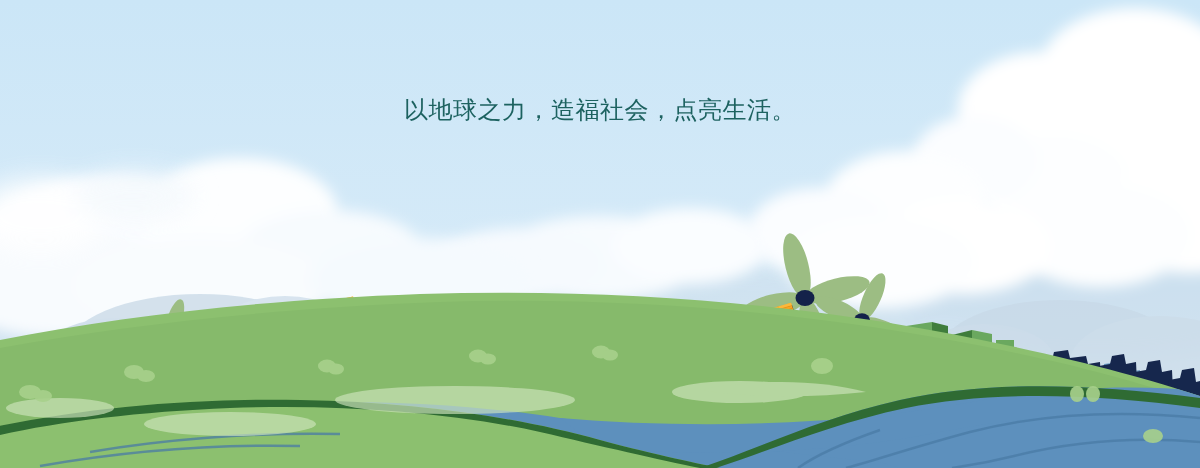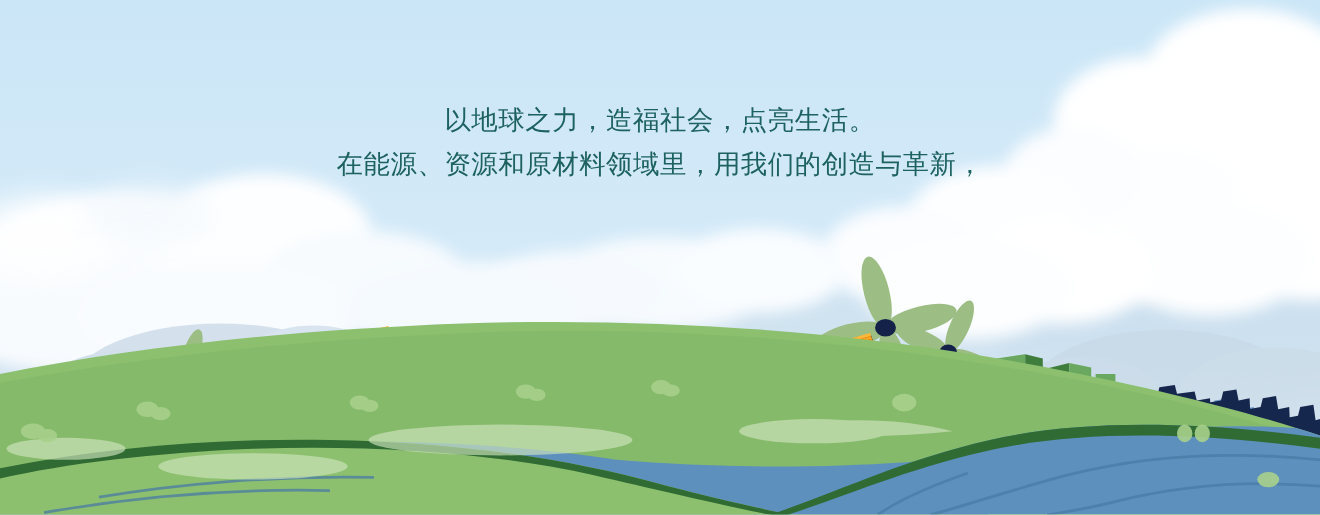--- a/index.html
+++ b/index.html
@@ -330,16 +330,15 @@
         <ellipse cx="1093" cy="394" rx="7" ry="8"></ellipse>
         <ellipse cx="822" cy="366" rx="11" ry="8"></ellipse>
         <ellipse cx="1153" cy="436" rx="10" ry="7"></ellipse>
       </g>
 
     </g>
   </svg>
 
   <div id="tagline" style="color: rgb(29, 98, 96);">
     <div class="line" style="color: rgb(29, 98, 96);">以地球之力，造福社会，点亮生活。</div>
-    <div class="line" style="color: rgb(29, 98, 96);">在能源、资源和原材料领域里，用我们的创造与革新，</div>
   </div>
 
 </div>
 
 </body></html>

